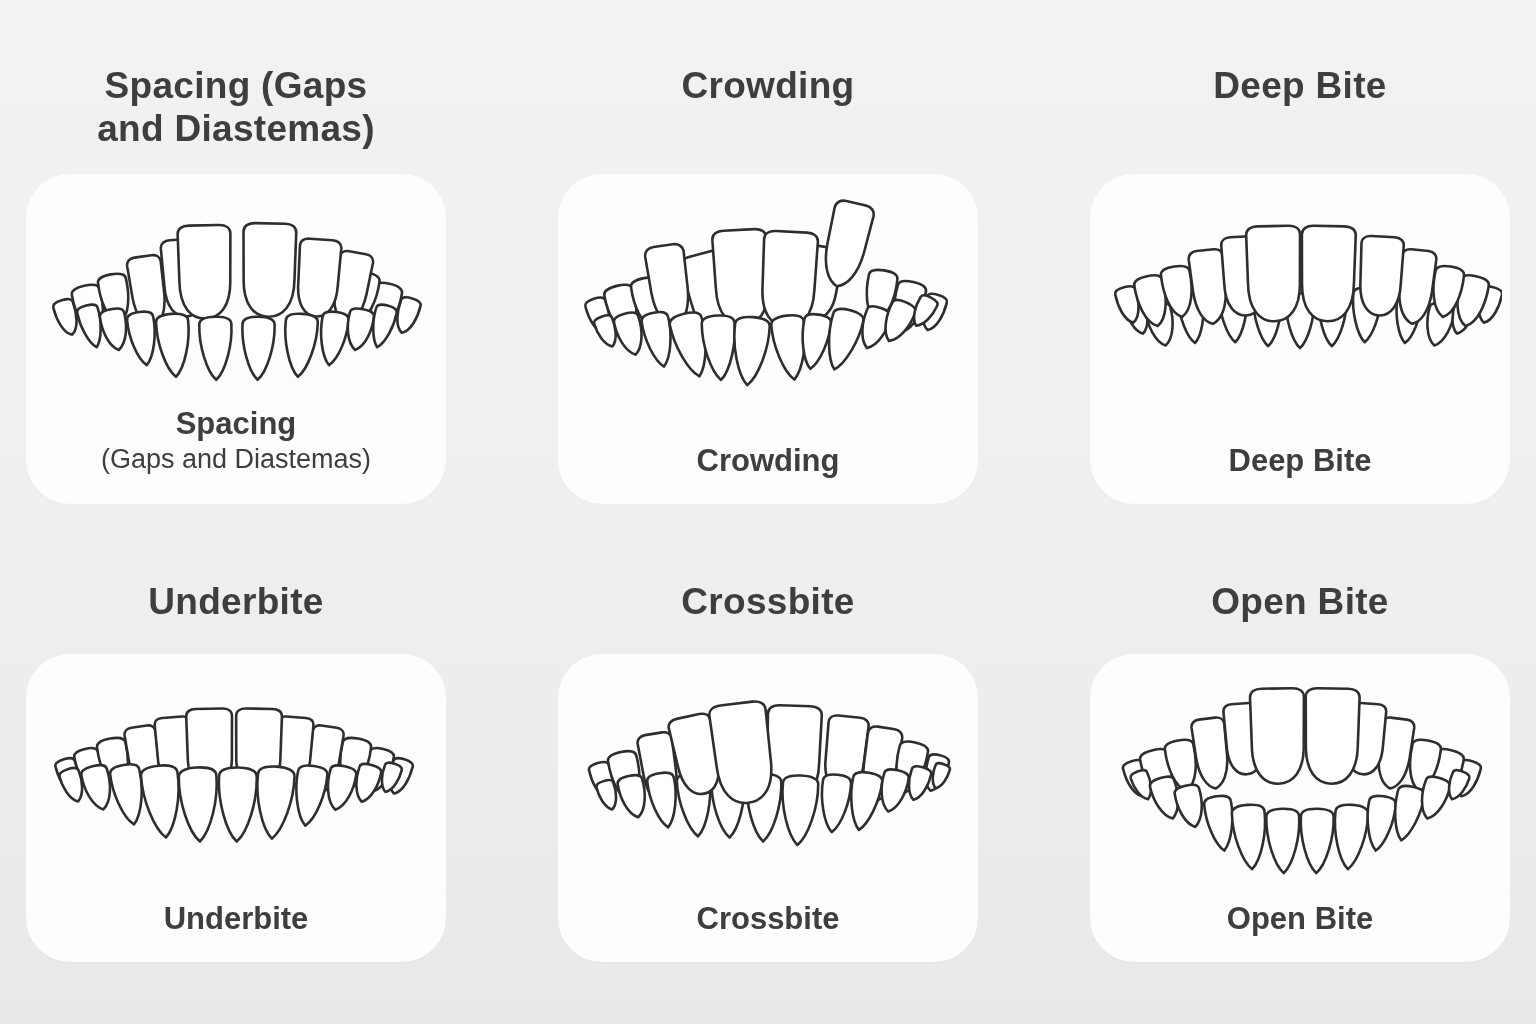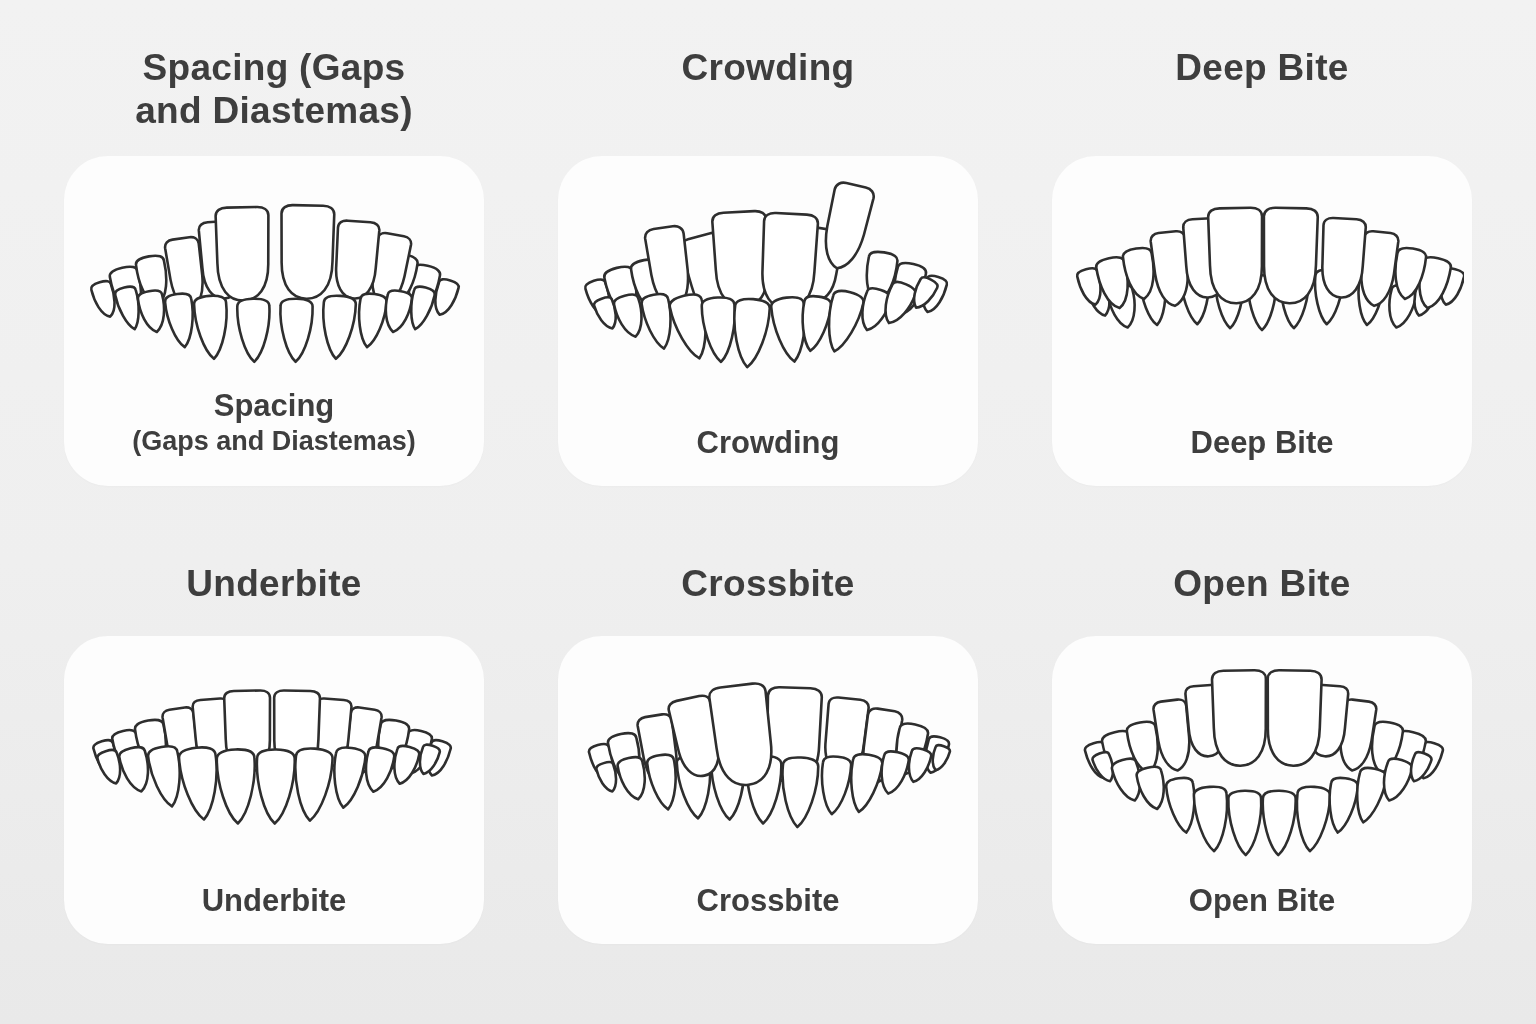--- a/index.html
+++ b/index.html
@@ -6,22 +6,22 @@
   body{
     width:1536px;height:1024px;overflow:hidden;
     background:linear-gradient(180deg,#f2f2f2 0%,#efefef 55%,#e9e9e9 100%);
     font-family:"Liberation Sans", sans-serif;
     -webkit-font-smoothing:antialiased;
   }
   .grid{
     display:grid;
     grid-template-columns:repeat(3,420px);
     justify-content:center;
-    column-gap:74px;
-    padding-top:36px;
+    column-gap:112px;
+    padding-top:54px;
   }
   .cell{display:flex;flex-direction:column;align-items:center;}
   .head{
     height:120px;
     display:flex;justify-content:center;align-items:flex-start;
     padding-top:10px;box-sizing:border-box;
   }
   .cell:nth-child(n+4) .head{height:80px;margin-top:70px;padding-top:6px;}
   .heading{
     font-size:37px;font-weight:600;color:#3e3e3e;
@@ -36,21 +36,21 @@
   }
   .cell:nth-child(n+4) .card{height:308px;}
   .art{margin-top:24px;width:404px;height:212px;}
   .cell:nth-child(n+4) .art{margin-top:16px;}
   .caption{
     margin-top:auto;margin-bottom:24px;
     font-size:31px;font-weight:600;color:#3e3e3e;
     text-align:center;line-height:1.22;
   }
   .cell:nth-child(1) .caption{margin-bottom:28px;}
-  .caption-sub{display:block;font-size:27px;font-weight:700;}
+  .caption-sub{display:block;font-size:27px;font-weight:400;}
   .caption-sub:empty{display:none;}
   .tooth{fill:#ffffff;stroke:#2e2e2e;stroke-width:2.6;stroke-linejoin:round;}
   .defs-holder{position:absolute;width:0;height:0;overflow:hidden;}
 </style>
 </head>
 <body>
 
 <svg class="defs-holder" aria-hidden="true">
   <defs>
     <path id="tU1" vector-effect="non-scaling-stroke" d="M -28 2 C -28 -4 -23 -7 -16 -7 L 16 -7 C 23 -7 28 -4 28 2 L 27 52 C 27 80 15 92 0 92 C -15 92 -27 80 -27 52 Z"></path>

